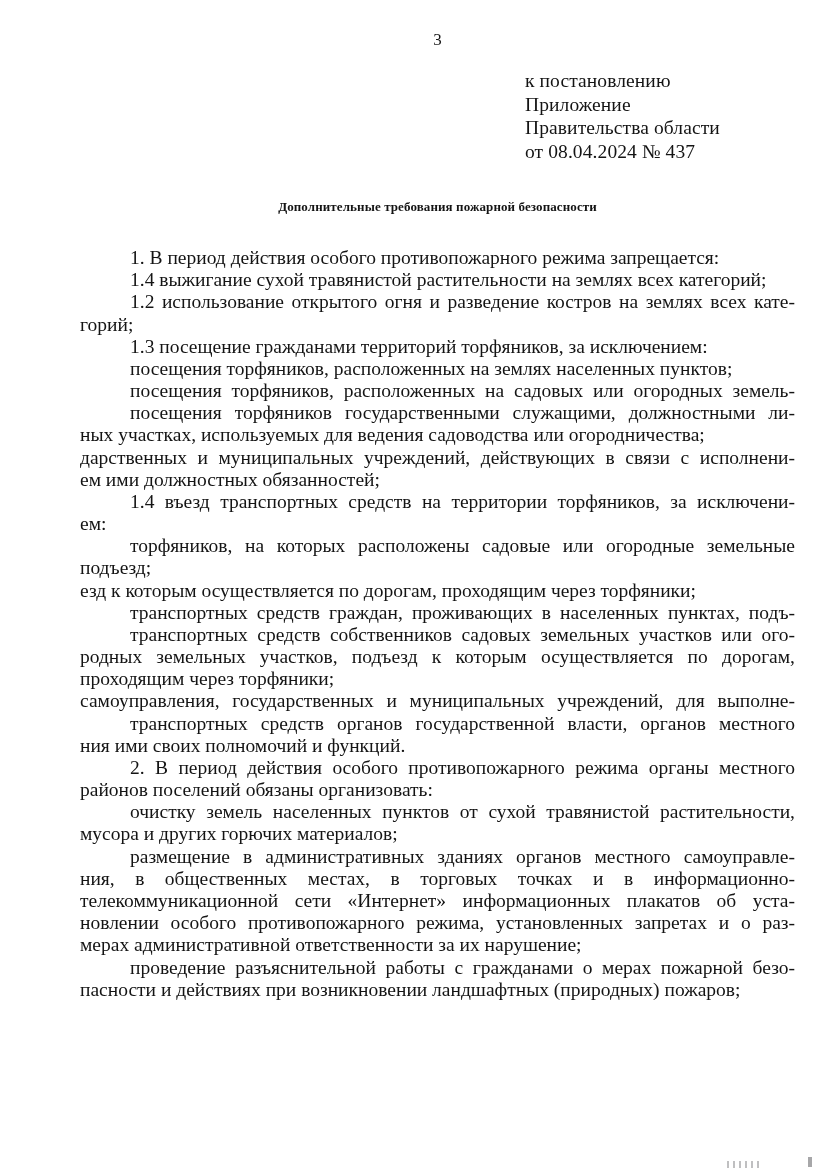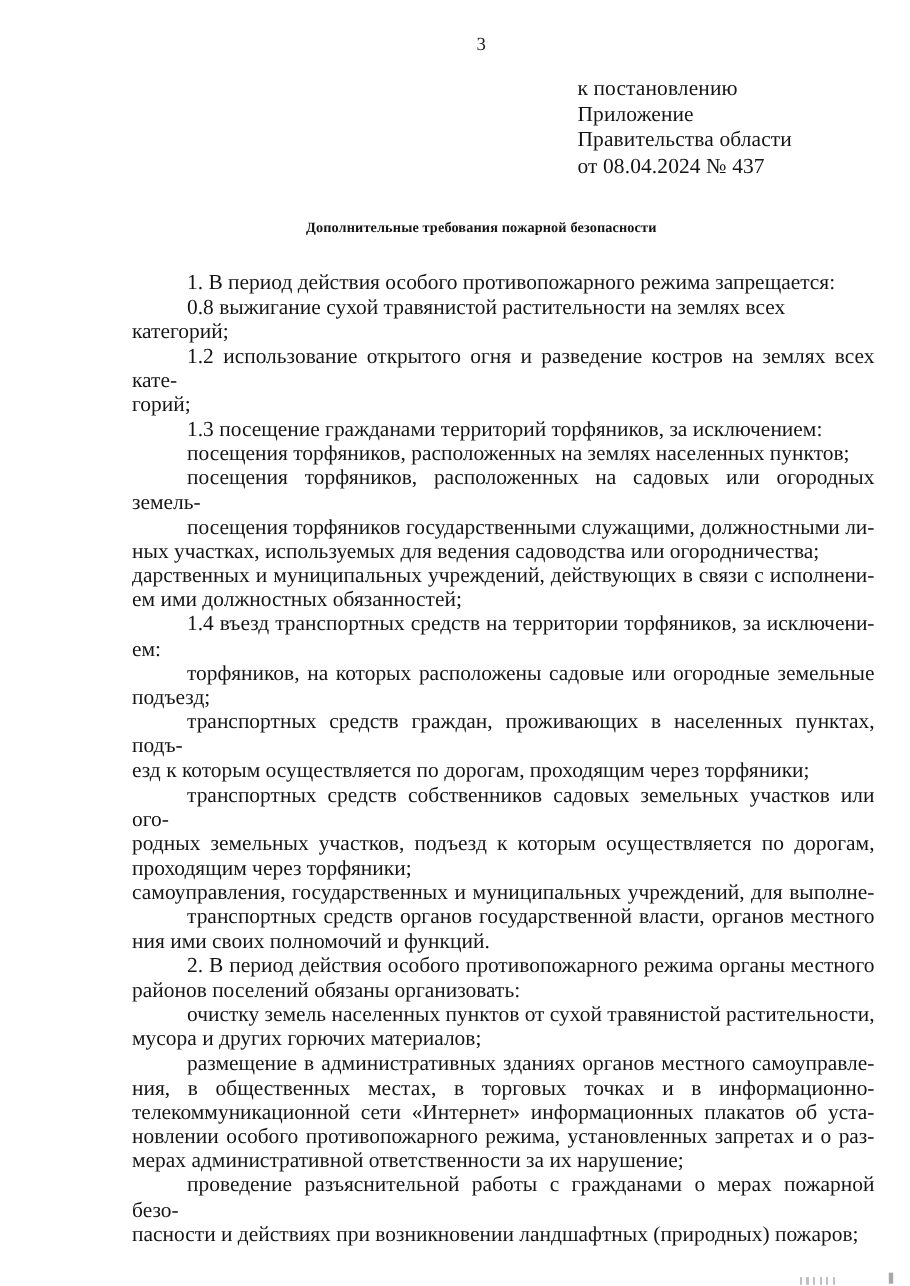--- a/index.html
+++ b/index.html
@@ -46,21 +46,20 @@
     position: absolute;
     left: 80px;
     top: 247px;
     width: 715px;
     font-size: 19.5px;
     line-height: 22.17px;
   }
   .line {
     text-align: left;
     min-height: 22.17px;
-    margin-left: 40px;
   }
   .line.fill {
     text-align: justify;
     text-align-last: justify;
   }
   .line.first {
     text-indent: 50px;
   }
   
   .speck { position: absolute; }
@@ -87,36 +86,36 @@
       <div class="annex-line">к постановлению</div>
       <div class="annex-line">Приложение</div>
       <div class="annex-line">Правительства области</div>
       <div class="annex-line">от 08.04.2024 № 437</div>
     </div>
 
   <div class="doc-title">Дополнительные требования пожарной безопасности</div>
 
   <div class="doc-body">
       <div class="line first">1. В период действия особого противопожарного режима запрещается:</div>
-      <div class="line first">0.8 выжигание сухой травянистой растительности на землях всех категорий;</div>
+      <div class="line first">1.4 выжигание сухой травянистой растительности на землях всех категорий;</div>
       <div class="line first fill">1.2 использование открытого огня и разведение костров на землях всех кате-</div>
       <div class="line">горий;</div>
       <div class="line first">1.3 посещение гражданами территорий торфяников, за исключением:</div>
       <div class="line first">посещения торфяников, расположенных на землях населенных пунктов;</div>
       <div class="line first fill">посещения торфяников, расположенных на садовых или огородных земель-</div>
       <div class="line first fill">посещения торфяников государственными служащими, должностными ли-</div>
       <div class="line">ных участках, используемых для ведения садоводства или огородничества;</div>
       <div class="line fill">дарственных и муниципальных учреждений, действующих в связи с исполнени-</div>
       <div class="line">ем ими должностных обязанностей;</div>
       <div class="line first fill">1.4 въезд транспортных средств на территории торфяников, за исключени-</div>
       <div class="line">ем:</div>
       <div class="line first fill">торфяников, на которых расположены садовые или огородные земельные</div>
       <div class="line">подъезд;</div>
+      <div class="line">езд к которым осуществляется по дорогам, проходящим через торфяники;</div>
       <div class="line first fill">транспортных средств граждан, проживающих в населенных пунктах, подъ-</div>
-      <div class="line">езд к которым осуществляется по дорогам, проходящим через торфяники;</div>
       <div class="line first fill">транспортных средств собственников садовых земельных участков или ого-</div>
       <div class="line fill">родных земельных участков, подъезд к которым осуществляется по дорогам,</div>
       <div class="line">проходящим через торфяники;</div>
       <div class="line fill">самоуправления, государственных и муниципальных учреждений, для выполне-</div>
       <div class="line first fill">транспортных средств органов государственной власти, органов местного</div>
       <div class="line">ния ими своих полномочий и функций.</div>
       <div class="line first fill">2. В период действия особого противопожарного режима органы местного</div>
       <div class="line">районов поселений обязаны организовать:</div>
       <div class="line first fill">очистку земель населенных пунктов от сухой травянистой растительности,</div>
       <div class="line">мусора и других горючих материалов;</div>

